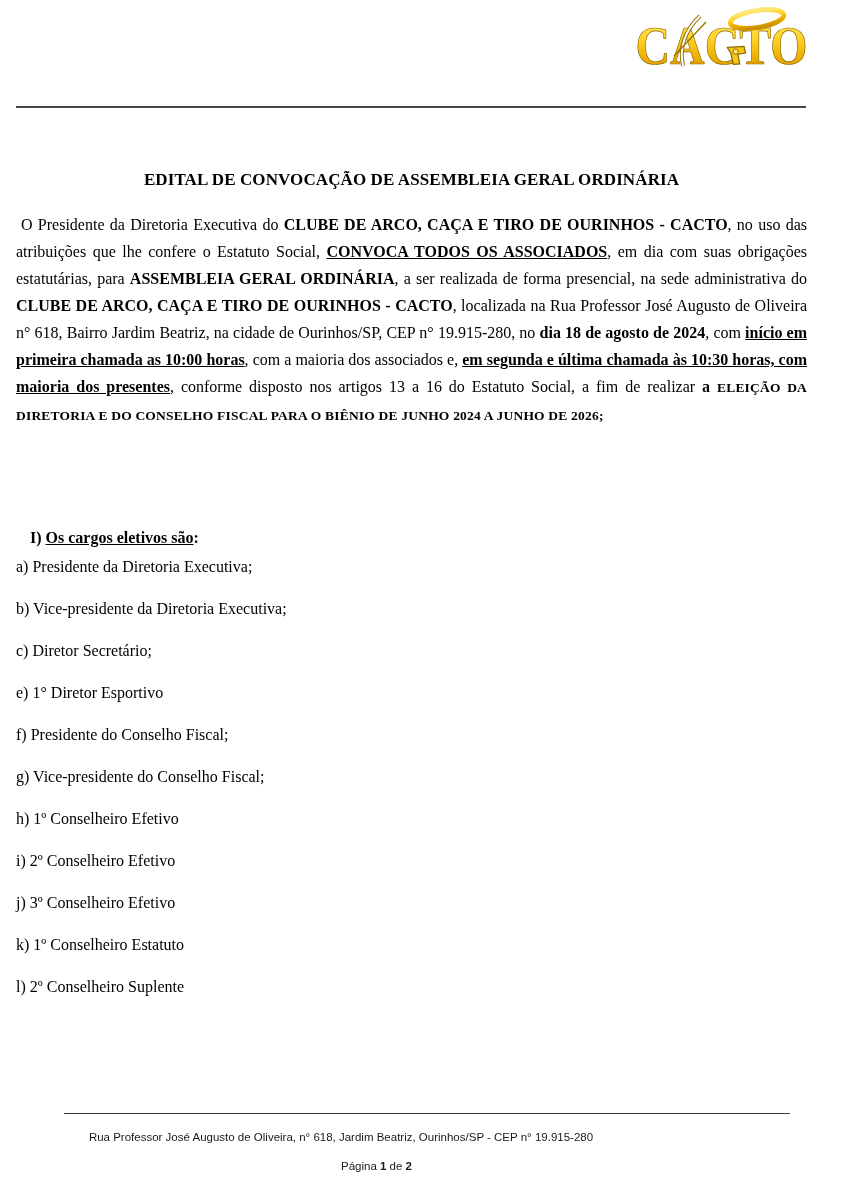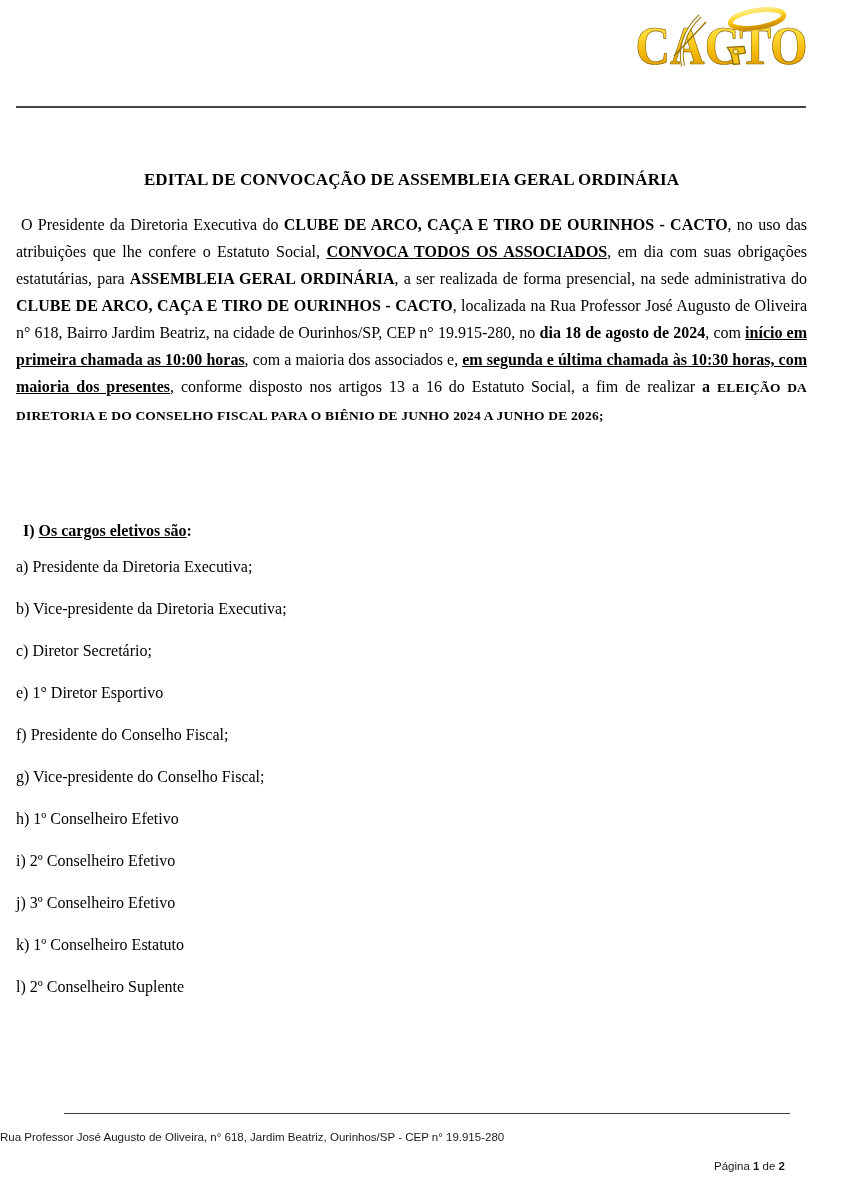--- a/index.html
+++ b/index.html
@@ -44,21 +44,21 @@
     text-align: justify;
     text-indent: 5px;
   }
   .b   { font-weight: bold; }
   .bu  { font-weight: bold; text-decoration: underline; }
   .bsm { font-weight: bold; font-size: 13.5px; letter-spacing: 0.2px; }
 
   
   .section-heading {
     position: absolute; top: 515px; left: 16px; width: 791px;
-    margin: 7px;
+    margin: 14px;
     font-size: 16px; font-weight: bold;
   }
 
   
   .positions {
     position: absolute; top: 559px; left: 16px; width: 791px;
   }
   .positions p {
     margin: 0 0 25.5px 0;
     font-size: 16px;
@@ -66,32 +66,31 @@
   }
 
   
   .footer-rule {
     position: absolute; top: 1113px; left: 64px;
     width: 726px; height: 0;
     border: none; border-top: 1px solid #3a3a3a; margin: 0;
   }
   .footer-address {
     position: absolute; top: 1131px; left: 0; width: 682px;
-    text-align: left;
+    text-align: center;
     font-family: "Liberation Sans", sans-serif;
     font-size: 11.5px;
     color: #1a1a1a;
   }
   .footer-page {
     position: absolute; top: 1160px; left: 0; width: 753px;
-    text-align: right;
+    text-align: center;
     font-family: "Liberation Sans", sans-serif;
     font-size: 11.5px;
     color: #1a1a1a;
-    padding-left: 32px;
   }
   .footer-page .b { font-weight: bold; }
 </style>
 </head>
 <body>
 
 <div class="page">
 
   <div class="logo">
     <svg width="175" height="70" viewBox="0 0 175 70" xmlns="http://www.w3.org/2000/svg">

